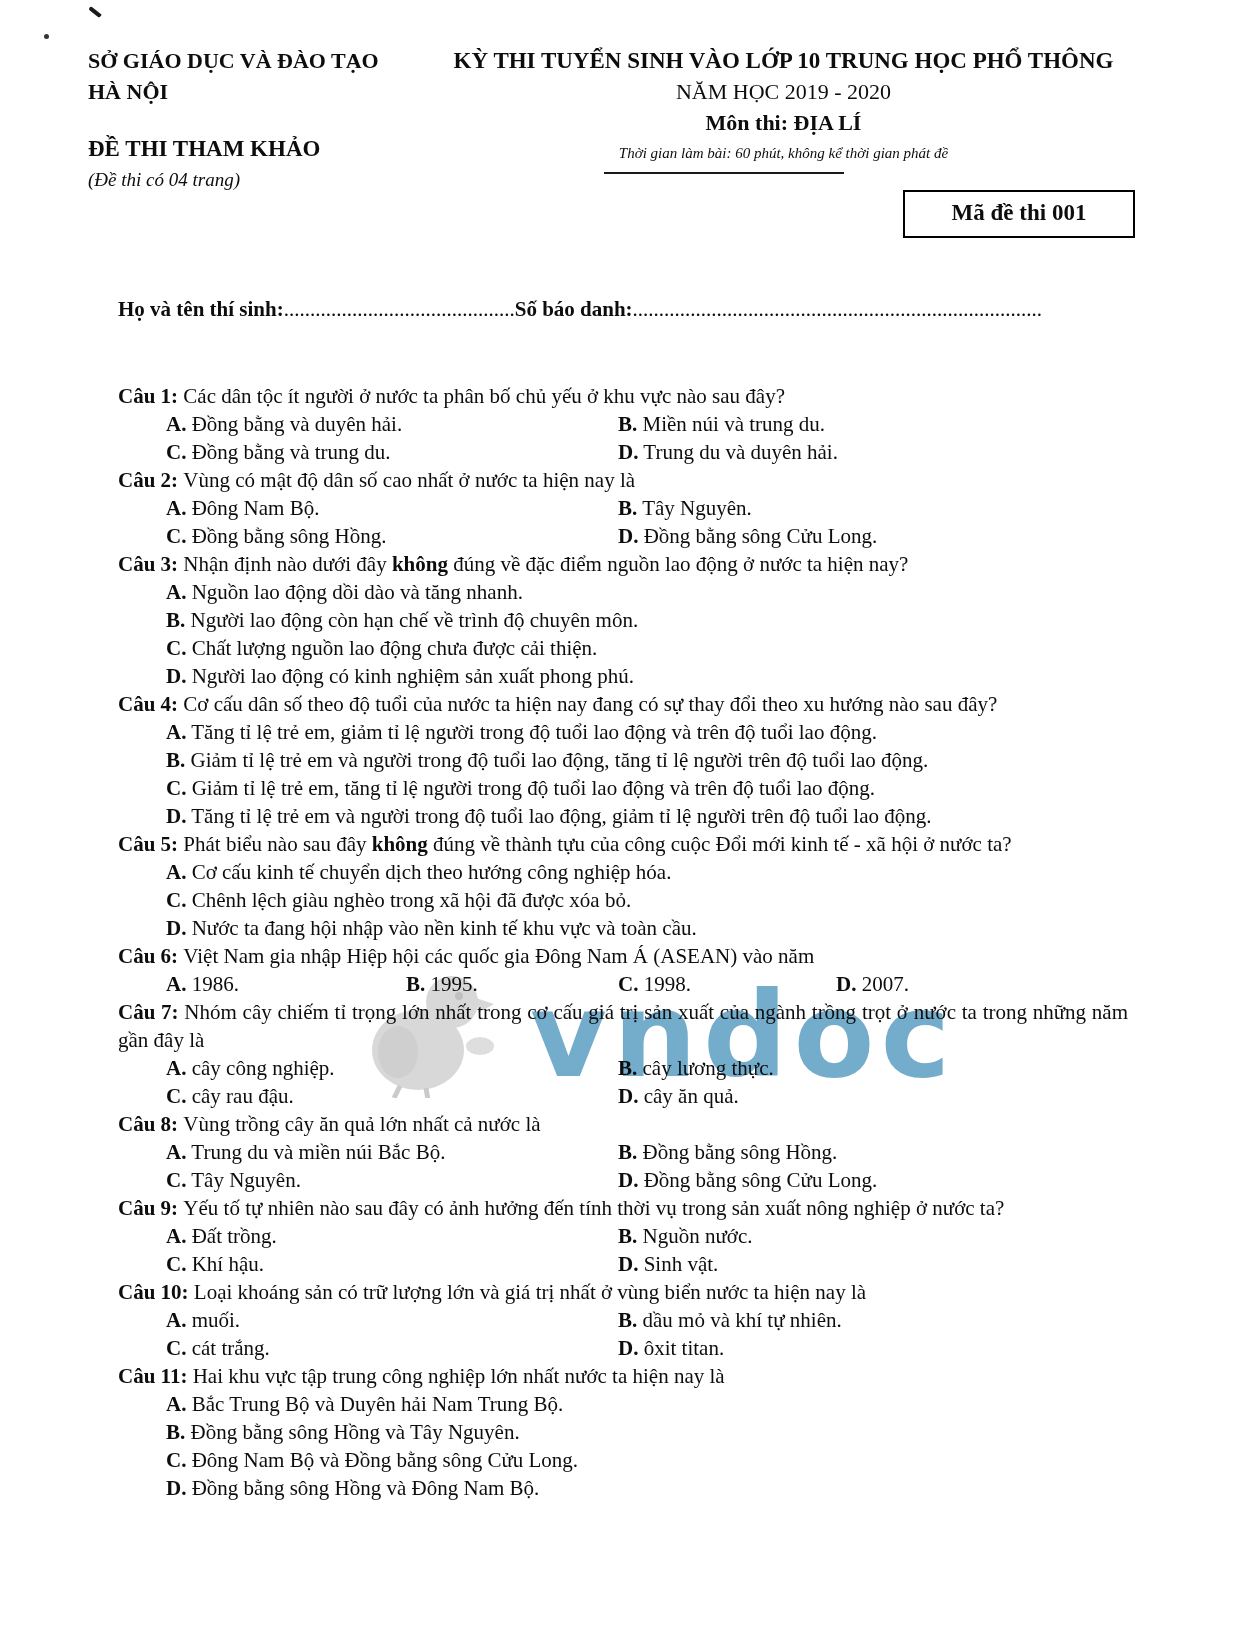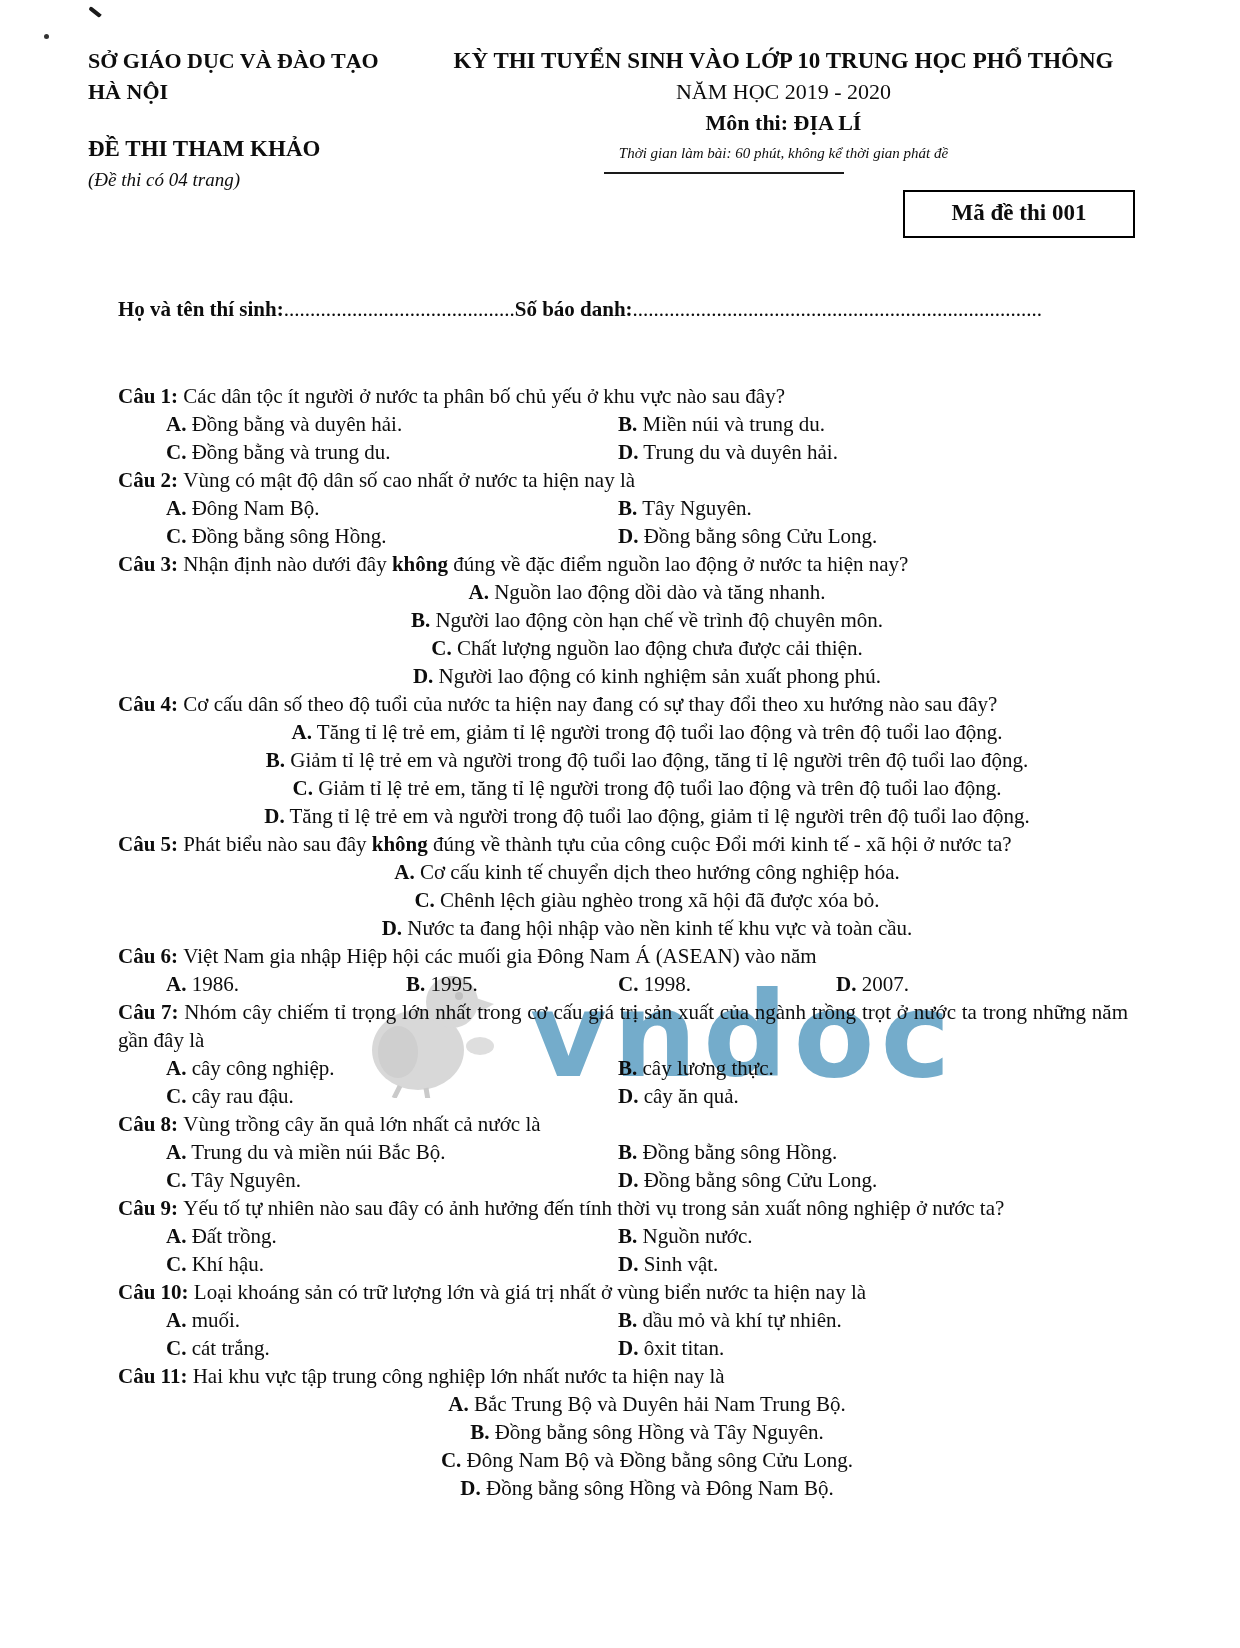--- a/index.html
+++ b/index.html
@@ -33,21 +33,21 @@
   .candidate{margin:44px 110px 0 118px;font-size:21px;white-space:nowrap;overflow:hidden;line-height:30px;}
   .candidate b{font-weight:700;}
   
   .questions{margin:58px 112px 0 118px;font-size:21px;line-height:28px;}
   .stem{text-align:justify;}
   .qlabel{font-weight:700;}
   .seg-b{font-weight:700;}
   .opts{display:grid;margin-left:48px;}
   .opts.two{grid-template-columns:452px 1fr;}
   .opts.four{grid-template-columns:240px 212px 218px 1fr;}
-  .opts.one{grid-template-columns:1fr;text-align:center;}
+  .opts.one{grid-template-columns:1fr;}
   .okey{font-weight:700;}
   
   .watermark{
     position:absolute;left:340px;top:968px;z-index:0;display:flex;align-items:center;
     opacity:0.55;pointer-events:none;
   }
   .wm-text{
     font-family:"DejaVu Sans","Liberation Sans",sans-serif;font-weight:700;
     font-size:118px;letter-spacing:6px;color:#0369a1;line-height:1;
   }
@@ -138,21 +138,21 @@
         </div>
         <div class="question">
           <div class="stem"><span class="qlabel">Câu 5: </span><span>Phát biểu nào sau đây </span><span class="seg-b">không</span><span> đúng về thành tựu của công cuộc Đổi mới kinh tế - xã hội ở nước ta?</span></div>
           <div class="opts one">
             <div class="opt"><span class="okey">A.</span> Cơ cấu kinh tế chuyển dịch theo hướng công nghiệp hóa.</div>
             <div class="opt"><span class="okey">C.</span> Chênh lệch giàu nghèo trong xã hội đã được xóa bỏ.</div>
             <div class="opt"><span class="okey">D.</span> Nước ta đang hội nhập vào nền kinh tế khu vực và toàn cầu.</div>
           </div>
         </div>
         <div class="question">
-          <div class="stem"><span class="qlabel">Câu 6: </span><span>Việt Nam gia nhập Hiệp hội các muối gia Đông Nam Á (ASEAN) vào năm</span></div>
+          <div class="stem"><span class="qlabel">Câu 6: </span><span>Việt Nam gia nhập Hiệp hội các quốc gia Đông Nam Á (ASEAN) vào năm</span></div>
           <div class="opts four">
             <div class="opt"><span class="okey">A.</span> 1986.</div>
             <div class="opt"><span class="okey">B.</span> 1995.</div>
             <div class="opt"><span class="okey">C.</span> 1998.</div>
             <div class="opt"><span class="okey">D.</span> 2007.</div>
           </div>
         </div>
         <div class="question">
           <div class="stem"><span class="qlabel">Câu 7: </span><span>Nhóm cây chiếm tỉ trọng lớn nhất trong cơ cấu giá trị sản xuất của ngành trồng trọt ở nước ta trong những năm gần đây là</span></div>
           <div class="opts two">

